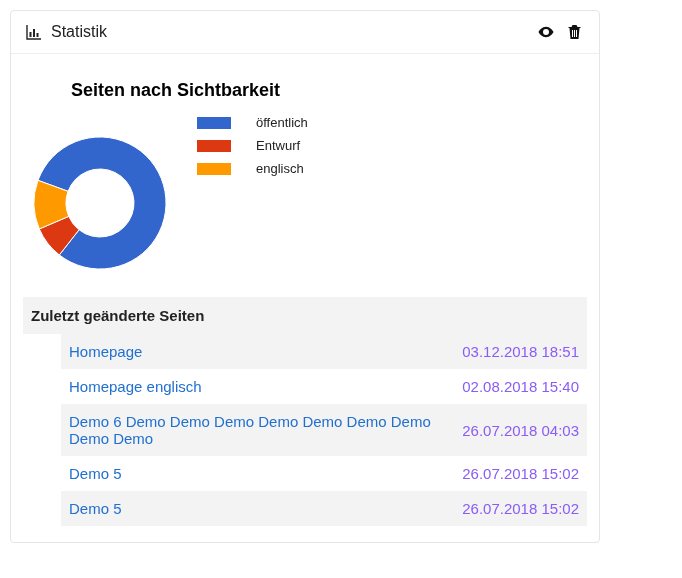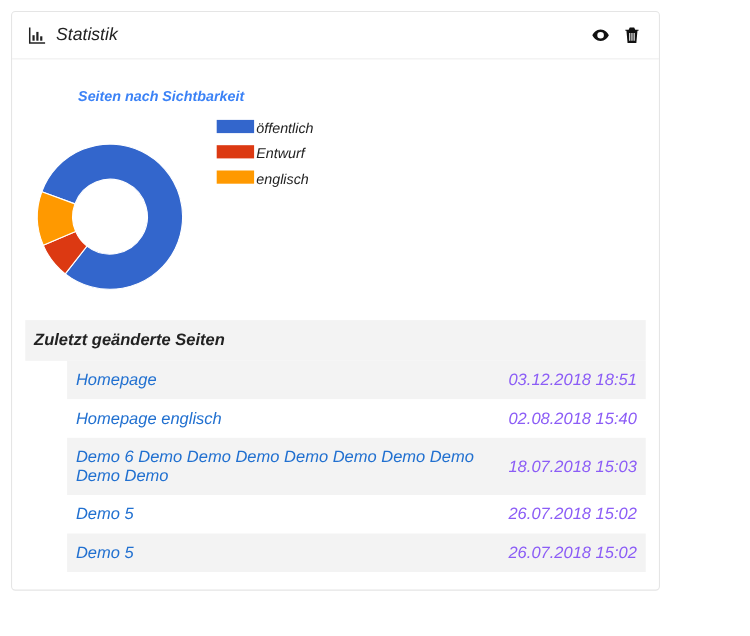--- a/index.html
+++ b/index.html
@@ -1,32 +1,32 @@
 <!DOCTYPE html>
 <html><head>
 <meta charset="utf-8">
 <style>
   * { box-sizing: border-box; }
   html, body { margin: 0; padding: 0; background: #fff; font-family: "Segoe UI", Arial, sans-serif; color: #222; }
-  .wrap { width: 610px; height: 578px; padding: 10px; font-style: italic; }
+  .wrap { width: 610px; height: 578px; padding: 10px; }
   .card { width: 100%; border: 1px solid #e5e5e5; border-radius: 4px; background: #fff; box-shadow: 0 0 0 rgba(0,0,0,0); }
   .card-header { display: flex; align-items: center; padding: 10px 14px; border-bottom: 1px solid #eee; }
   .hdr-icon { width: 18px; height: 18px; display:inline-flex; align-items:center; justify-content:center; color:#222; }
   .hdr-title { font-size: 16px; font-weight: 400; margin-left: 8px; }
   .spacer { flex: 1; }
   .action { width: 22px; height: 22px; display:inline-flex; align-items:center; justify-content:center; cursor:pointer; color:#111; }
   .action + .action { margin-left: 6px; }
 
   .card-body { padding: 14px 0 16px; }
 
   .chart-area { padding: 4px 14px 8px; }
-  .chart-title { font-size: 13px; font-weight: 700; color: #3b82f6; padding-left: 46px; margin: 8px 0 12px; }
+  .chart-title { font-size: 18px; font-weight: 700; color: #000000; padding-left: 46px; margin: 8px 0 12px; }
   .chart-row { display: flex; align-items: flex-start; gap: 22px; }
   .legend { font-size: 13px; padding-top: 2px; }
-  .legend-item { display:flex; align-items:flex-start; gap: 2px; margin-bottom: 8px; }
+  .legend-item { display:flex; align-items:center; gap: 25px; margin-bottom: 8px; }
   .swatch { width: 34px; height: 12px; }
 
   .table-wrap { padding: 6px 12px 0; }
   .tbl-title { font-weight: 700; font-size: 15px; padding: 10px 8px; background: #f3f3f3; }
   .tbl-row { display:flex; align-items:center; padding: 9px 8px; font-size: 15px; margin-left: 38px; }
   .tbl-row:nth-child(even) { background: #fff; }
   .tbl-row:nth-child(odd) { background: #f3f3f3; }
   .tbl-link { color: #2170d0; cursor:pointer; text-decoration: none; }
   .tbl-date { margin-left: auto; color: #8b5cf6; white-space: nowrap; padding-left: 14px; }
 
@@ -96,21 +96,21 @@
             <div class="tbl-row">
               <a class="tbl-link">Homepage</a>
               <span class="tbl-date">03.12.2018 18:51</span>
             </div>
             <div class="tbl-row">
               <a class="tbl-link">Homepage englisch</a>
               <span class="tbl-date">02.08.2018 15:40</span>
             </div>
             <div class="tbl-row">
               <a class="tbl-link">Demo 6 Demo Demo Demo Demo Demo Demo Demo Demo Demo</a>
-              <span class="tbl-date">18.07.2018 15:03</span>
+              <span class="tbl-date">26.07.2018 04:03</span>
             </div>
             <div class="tbl-row">
               <a class="tbl-link">Demo 5</a>
               <span class="tbl-date">26.07.2018 15:02</span>
             </div>
             <div class="tbl-row">
               <a class="tbl-link">Demo 5</a>
               <span class="tbl-date">26.07.2018 15:02</span>
             </div>
           </div>

